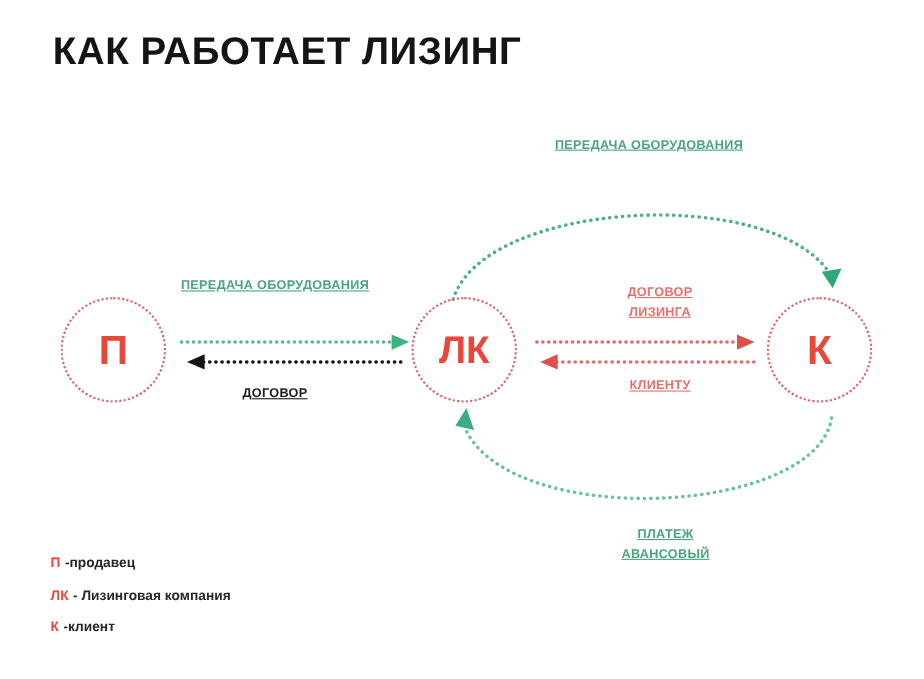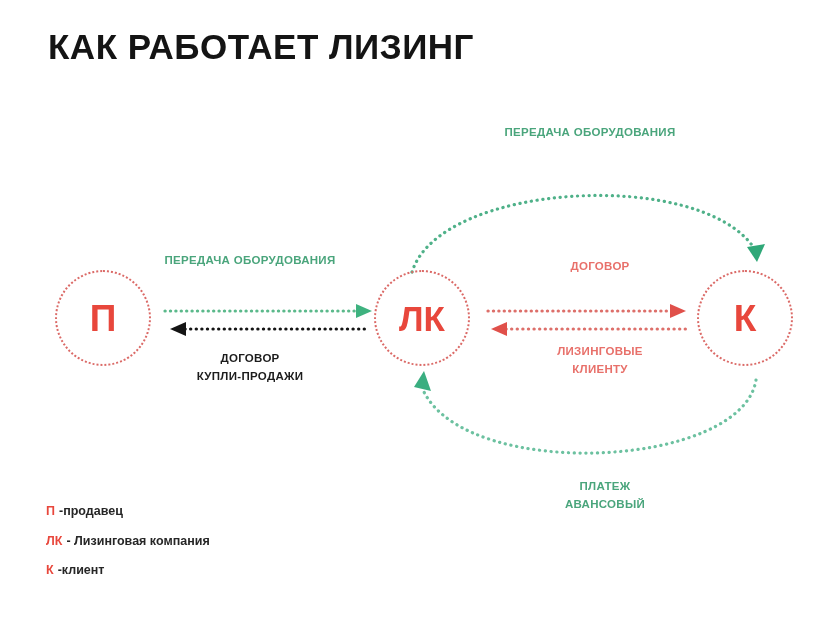--- a/index.html
+++ b/index.html
@@ -65,20 +65,21 @@
 
   
   .caption {
     position: absolute;
     text-align: center;
     font-size: 11.5px;
     font-weight: bold;
     line-height: 1.55;
     letter-spacing: 0.3px;
     white-space: nowrap;
+    text-decoration: underline;
   }
   .caption.green { color: #4aa57c; }
   .caption.red   { color: #e8706a; }
   .caption.dark  { color: #1c1c1c; }
 
   #caption-equip-to-lessor { left: 150px; top: 252px; width: 200px; }
   #caption-purchase        { left: 162px; top: 350px; width: 176px; }
   #caption-lease-contract  { left: 500px; top: 258px; width: 200px; }
   #caption-lease-payments  { left: 500px; top: 343px; width: 200px; }
   #caption-equip-to-client { left: 490px; top: 124px; width: 200px; }
@@ -158,29 +159,28 @@
   <div class="node" id="node-client">
     <span class="node-label">К</span>
   </div>
 
   <div class="caption green" id="caption-equip-to-lessor">
     <div>ПЕРЕДАЧА ОБОРУДОВАНИЯ</div>
   </div>
 
   <div class="caption dark" id="caption-purchase">
     <div>ДОГОВОР</div>
-    <div>КУПЛИ-ПРОДАЖИ</div>
   </div>
 
   <div class="caption red" id="caption-lease-contract">
     <div>ДОГОВОР</div>
+    <div>ЛИЗИНГА</div>
   </div>
 
   <div class="caption red" id="caption-lease-payments">
-    <div>ЛИЗИНГОВЫЕ</div>
     <div>КЛИЕНТУ</div>
   </div>
 
   <div class="caption green" id="caption-equip-to-client">
     <div>ПЕРЕДАЧА ОБОРУДОВАНИЯ</div>
   </div>
 
   <div class="caption green" id="caption-advance">
     <div>ПЛАТЕЖ</div>
     <div>АВАНСОВЫЙ</div>

